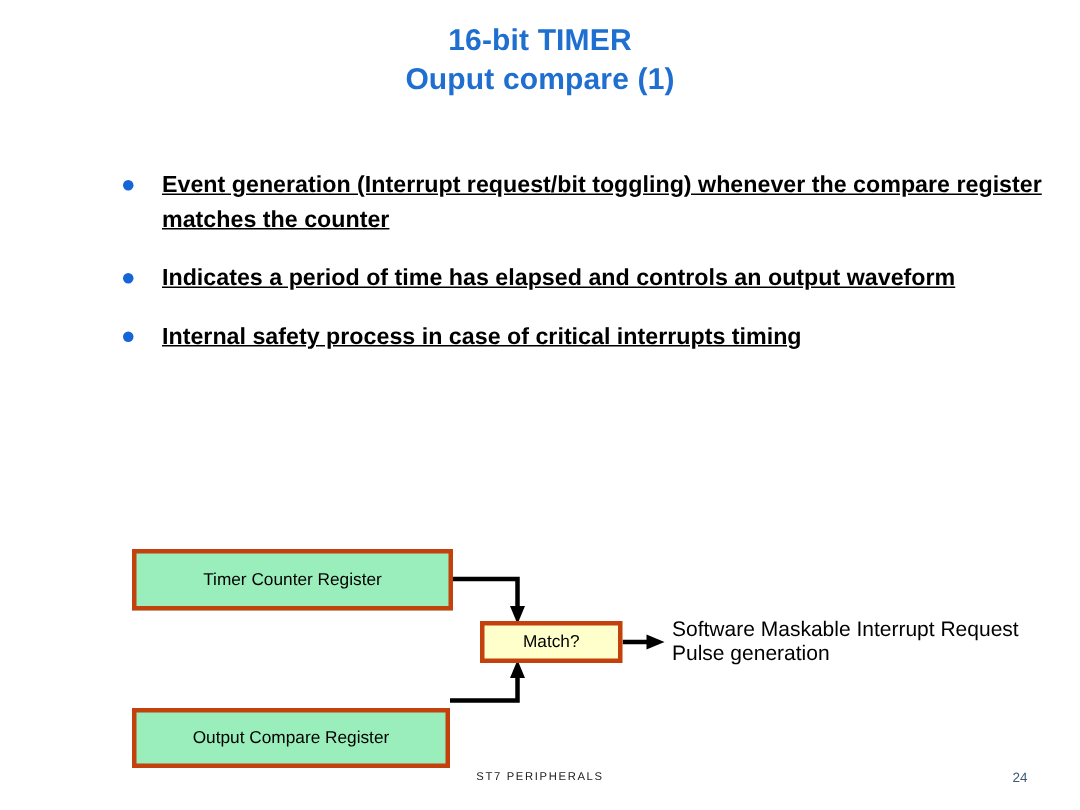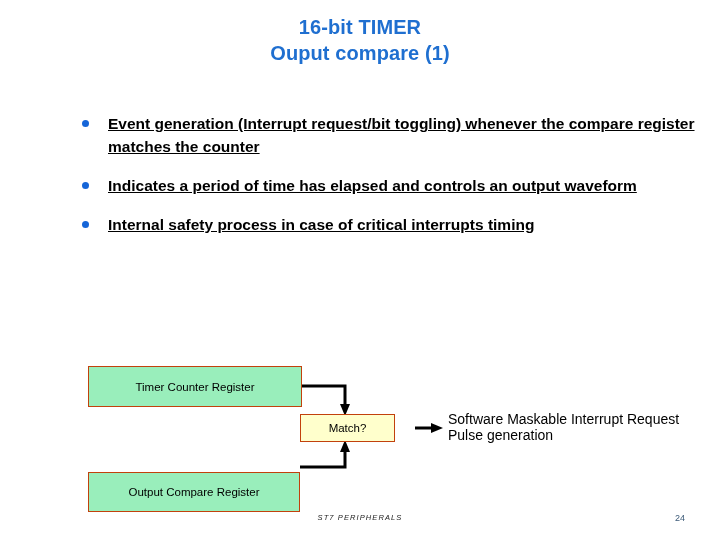--- a/index.html
+++ b/index.html
@@ -67,21 +67,21 @@
   .diagram {
     position: absolute;
     left: 0;
     top: 0;
     width: 720px;
     height: 540px;
   }
   .box {
     position: absolute;
     box-sizing: border-box;
-    border: 1px solid #c2410c;
+    border: 3px solid #c2410c;
     display: flex;
     align-items: center;
     justify-content: center;
     font-size: 11.5px;
     color: #000000;
     line-height: 14px;
     text-align: center;
   }
   .box-green {
     background: #99eebb;
@@ -96,21 +96,21 @@
     height: 41px;
   }
   #box-output-compare {
     left: 88px;
     top: 447px;
     width: 212px;
     height: 40px;
     margin-top: 25px;
   }
   #box-match {
-    left: 300px;
+    left: 320px;
     top: 414px;
     width: 95px;
     height: 28px;
   }
 
   
   .connectors {
     position: absolute;
     left: 0;
     top: 0;
@@ -132,21 +132,20 @@
   
   .footer-text {
     position: absolute;
     left: 0;
     top: 513px;
     width: 720px;
     text-align: center;
     font-size: 7.5px;
     letter-spacing: 1.1px;
     color: #1a1a1a;
-    font-style: italic;
   }
   .page-number {
     position: absolute;
     right: 35px;
     top: 513px;
     font-size: 9px;
     color: #3c5a78;
   }
 </style>
 </head>

